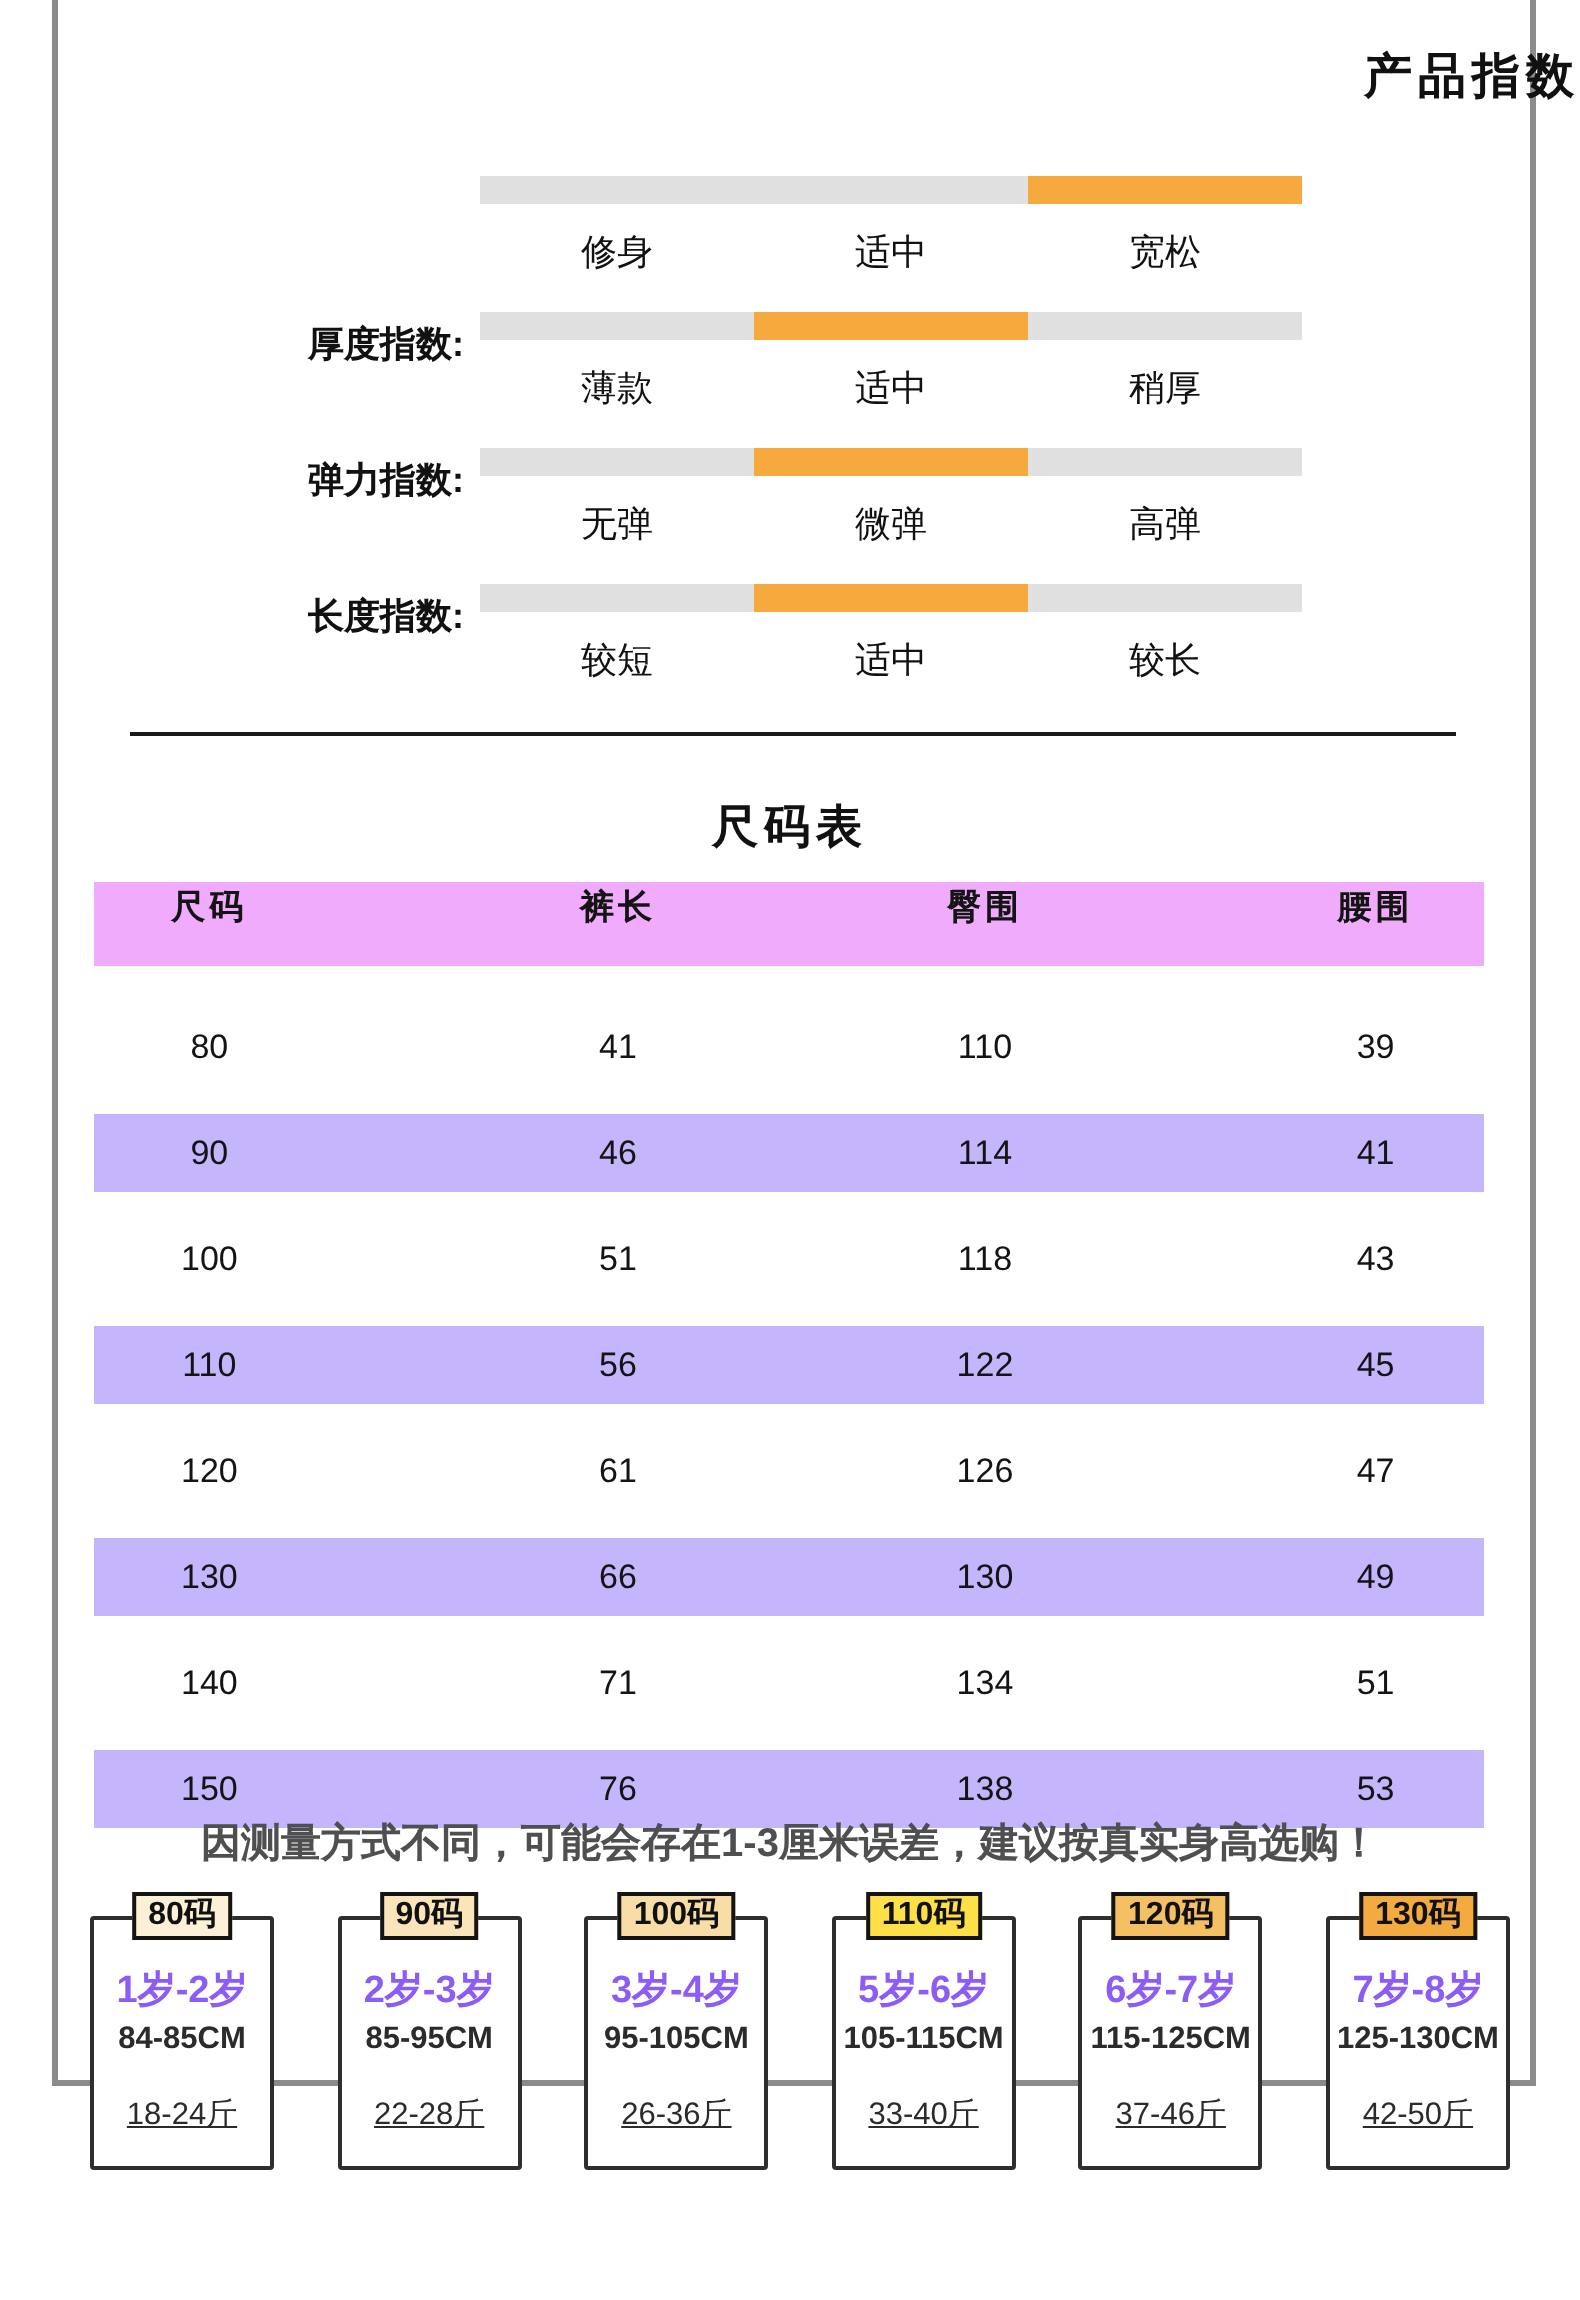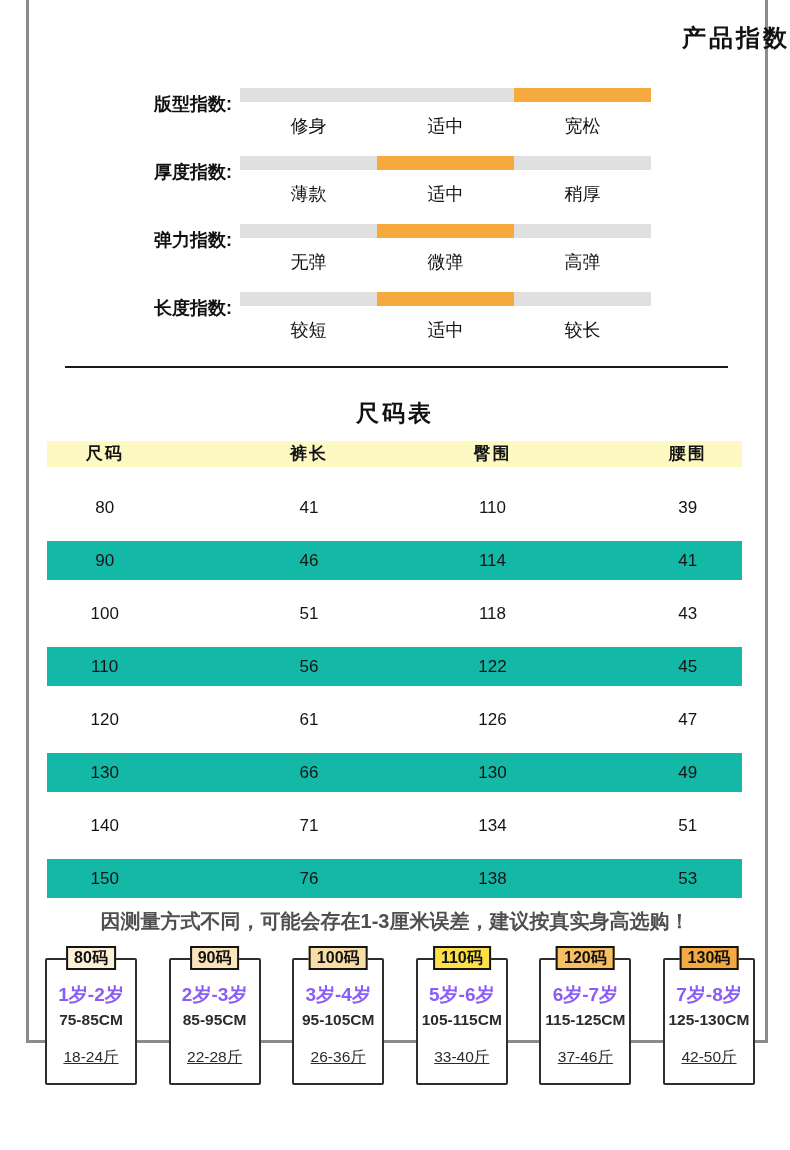--- a/index.html
+++ b/index.html
@@ -109,22 +109,22 @@
   }
   .size-table {
     position: absolute;
     left: 47px;
     top: 441px;
     width: 695px;
     z-index: 1;
   }
   .thead {
     position: relative;
-    height: 26px;
-    background: #fef9c3;
+    height: 42px;
+    background: #f0abfc;
   }
   .thead .tcell {
     font-weight: 700;
     font-size: 17px;
     line-height: 26px;
     letter-spacing: 2px;
   }
   .tcell {
     position: absolute;
     top: 0;
@@ -134,21 +134,21 @@
     color: #141414;
   }
   .c1 { left: 8.3%; }
   .c2 { left: 37.7%; }
   .c3 { left: 64.1%; text-align: right; }
   .c4 { left: 92.2%; }
   .tbody { margin-top: 14px; }
   .trow { position: relative; height: 53px; }
   .trow .tcell { line-height: 53px; }
   .trow.striped {
-    background: #14b8a6;
+    background: #c4b5fd;
     background-clip: content-box;
     padding: 7px 0;
     box-sizing: border-box;
   }
 
   
   .note {
     position: absolute;
     top: 908px;
     left: 0;
@@ -224,21 +224,20 @@
 </head>
 <body>
 
 <div class="canvas">
 
   <div class="frame"></div>
 
   <div class="pi-title">产品指数</div>
 
   <div class="index-row r0">
-    <div class="index-label">版型指数:</div>
     <div class="index-bar">
       <div class="index-bar-fill" style="left: 66.66%;"></div>
     </div>
     <div class="index-options">
       <span class="index-option">修身</span>
       <span class="index-option">适中</span>
       <span class="index-option">宽松</span>
     </div>
   </div>
 
@@ -340,21 +339,21 @@
       </div>
     </div>
   </div>
 
   <div class="note">因测量方式不同，可能会存在1-3厘米误差，建议按真实身高选购！</div>
 
   <div class="cards">
     <div class="card">
       <div class="card-box">
         <div class="card-age">1岁-2岁</div>
-        <div class="card-height">75-85CM</div>
+        <div class="card-height">84-85CM</div>
         <div class="card-weight">18-24斤</div>
       </div>
       <div class="card-tag" style="background-color: rgb(252, 241, 214);">80码</div>
     </div>
     <div class="card">
       <div class="card-box">
         <div class="card-age">2岁-3岁</div>
         <div class="card-height">85-95CM</div>
         <div class="card-weight">22-28斤</div>
       </div>

